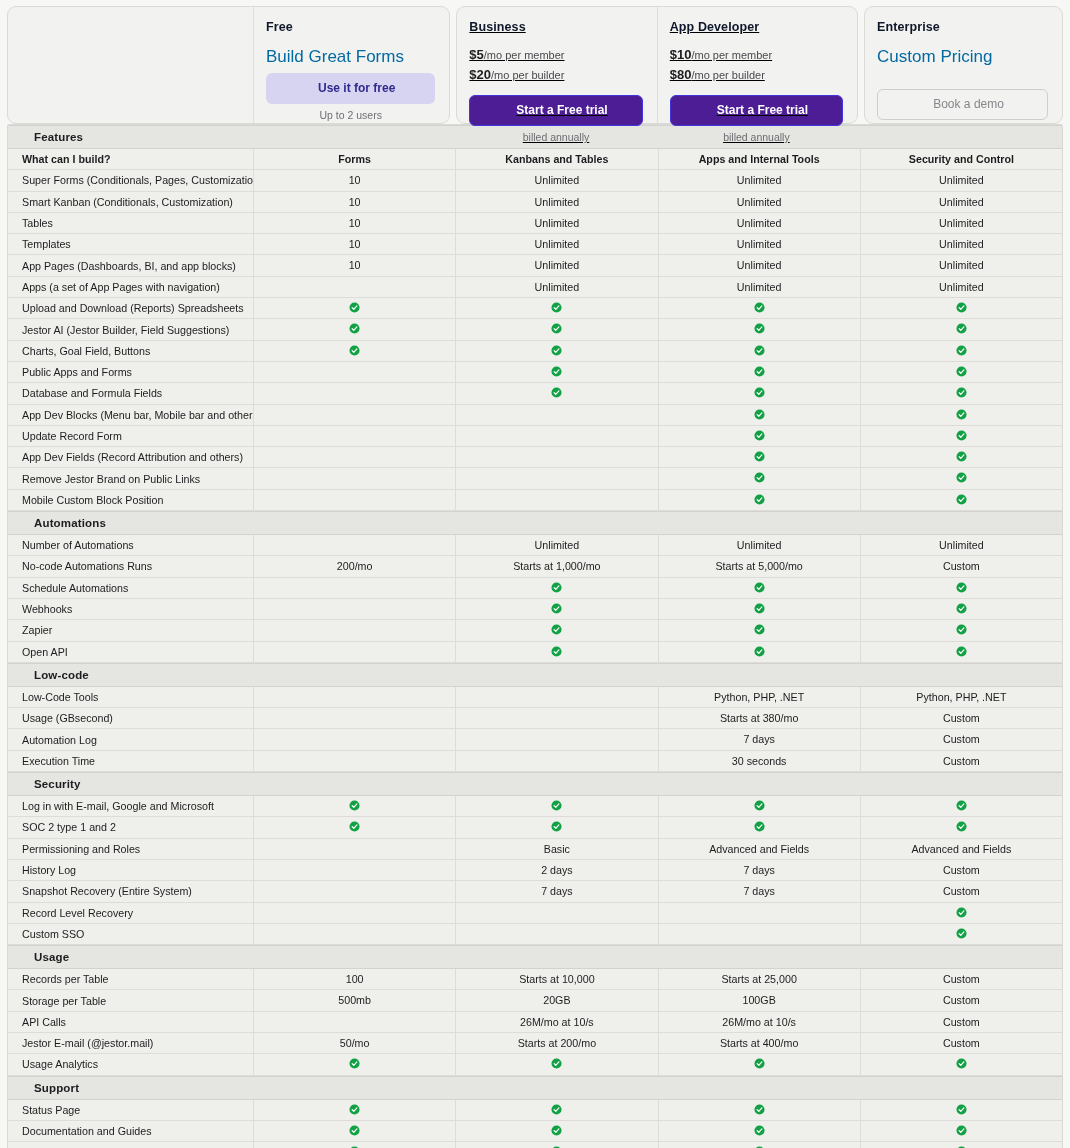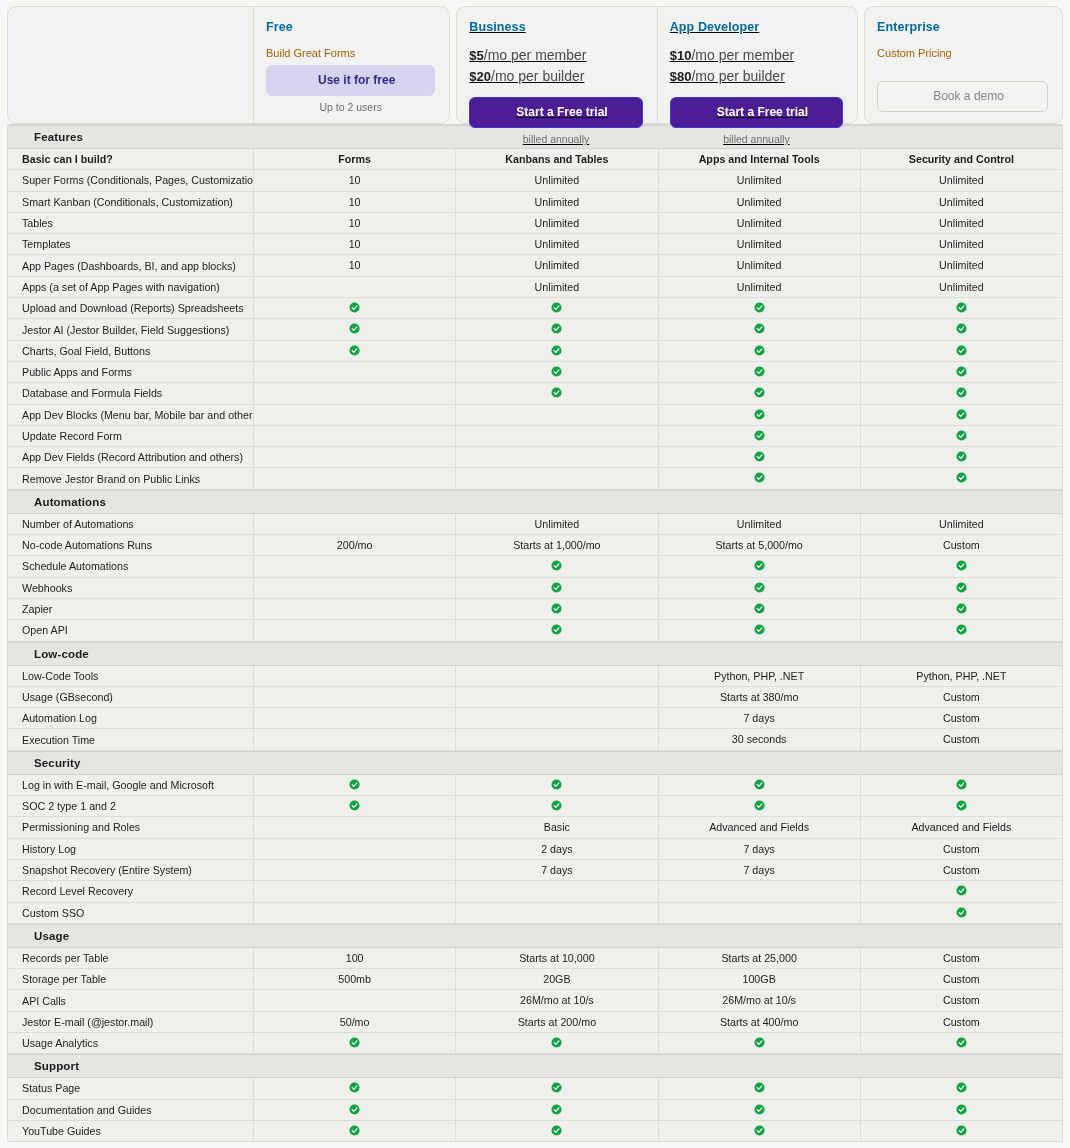--- a/index.html
+++ b/index.html
@@ -42,41 +42,41 @@
     padding: 13px 14px 0 12px;
     position: relative;
     flex: 1 1 0;
   }
   .hcell.blank { flex: 0 0 245px; padding: 0; }
   .hcell.sep { border-left: 1px solid #dcdcd8; }
 
   .plan-name {
     font-size: 12.5px;
     font-weight: bold;
-    color: #0369a1;
+    color: #0f172a;
     letter-spacing: .1px;
     margin-bottom: 13px;
   }
   .plan-tag {
-    font-size: 11px;
-    color: #a16207;
+    font-size: 17px;
+    color: #0369a1;
     margin-top: 10px;
   }
   .price-line {
     font-size: 12.5px;
     color: #1d1d1f;
     margin-bottom: 3px;
     line-height: 1.25;
   }
   .price-line b {
     font-size: 13px;
     font-weight: bold;
   }
   .price-line span.unit {
-    font-size: 14px;
+    font-size: 11px;
     color: #4a4a4e;
     font-weight: normal;
   }
   .cta {
     display: block;
     box-sizing: border-box;
     width: 100%;
     text-align: center;
     border-radius: 6px;
     font-size: 12px;
@@ -225,21 +225,21 @@
         <div class="plan-tag">Custom Pricing</div>
         <button class="cta cta-demo">Book a demo</button>
       </div>
     </div>
 
   </div>
 
   <div class="table" id="table-root">
       <div class="section-row">Features</div>
       <div class="row colhead">
-        <div class="cell-label">Basic can I build?</div>
+        <div class="cell-label">What can I build?</div>
         <div class="cell">Forms</div>
         <div class="cell">Kanbans and Tables</div>
         <div class="cell">Apps and Internal Tools</div>
         <div class="cell">Security and Control</div>
       </div>
       <div class="row">
         <div class="cell-label">Super Forms (Conditionals, Pages, Customization)</div>
         <div class="cell">10</div>
         <div class="cell">Unlimited</div>
         <div class="cell">Unlimited</div>
@@ -414,20 +414,33 @@
         <div class="cell"></div>
         <div class="cell"><svg class="check" viewBox="0 0 24 24">
             <circle cx="12" cy="12" r="11" fill="#12a145"></circle>
             <path d="M6.8 12.3 L10.4 15.9 L17.2 8.6" fill="none" stroke="#ffffff" stroke-width="2.6" stroke-linecap="round" stroke-linejoin="round"></path>
           </svg></div>
         <div class="cell"><svg class="check" viewBox="0 0 24 24">
             <circle cx="12" cy="12" r="11" fill="#12a145"></circle>
             <path d="M6.8 12.3 L10.4 15.9 L17.2 8.6" fill="none" stroke="#ffffff" stroke-width="2.6" stroke-linecap="round" stroke-linejoin="round"></path>
           </svg></div>
       </div>
+      <div class="row">
+        <div class="cell-label">Mobile Custom Block Position</div>
+        <div class="cell"></div>
+        <div class="cell"></div>
+        <div class="cell"><svg class="check" viewBox="0 0 24 24">
+            <circle cx="12" cy="12" r="11" fill="#12a145"></circle>
+            <path d="M6.8 12.3 L10.4 15.9 L17.2 8.6" fill="none" stroke="#ffffff" stroke-width="2.6" stroke-linecap="round" stroke-linejoin="round"></path>
+          </svg></div>
+        <div class="cell"><svg class="check" viewBox="0 0 24 24">
+            <circle cx="12" cy="12" r="11" fill="#12a145"></circle>
+            <path d="M6.8 12.3 L10.4 15.9 L17.2 8.6" fill="none" stroke="#ffffff" stroke-width="2.6" stroke-linecap="round" stroke-linejoin="round"></path>
+          </svg></div>
+      </div>
       <div class="section-row">Automations</div>
       <div class="row">
         <div class="cell-label">Number of Automations</div>
         <div class="cell"></div>
         <div class="cell">Unlimited</div>
         <div class="cell">Unlimited</div>
         <div class="cell">Unlimited</div>
       </div>
       <div class="row">
         <div class="cell-label">No-code Automations Runs</div>

